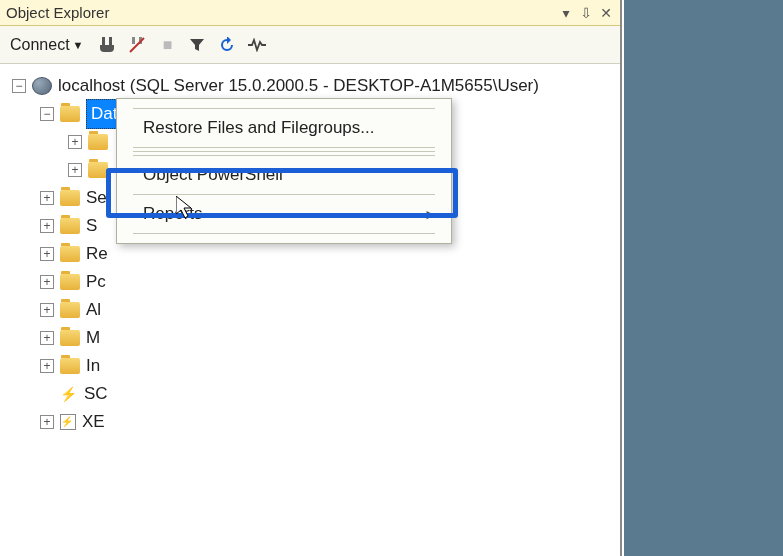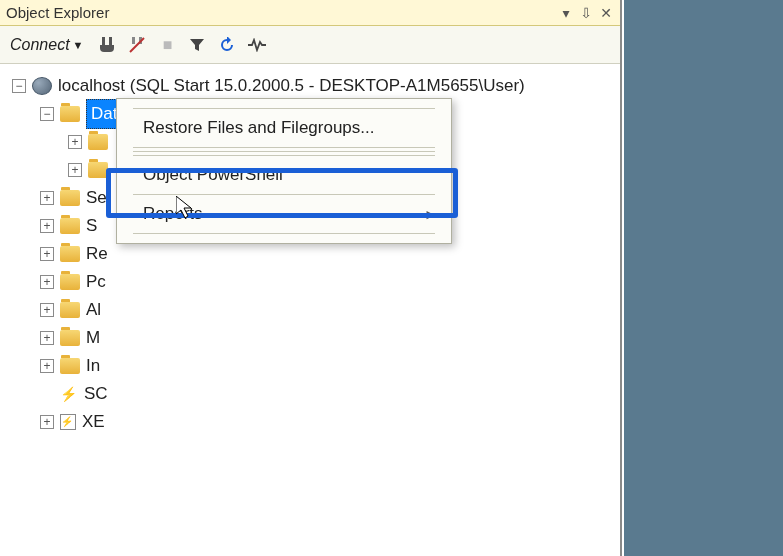--- a/index.html
+++ b/index.html
@@ -55,21 +55,20 @@
     padding: 0 6px;
     gap: 10px;
   }
   .connect-btn {
     font-size: 16px;
     color: #222;
     cursor: pointer;
     padding: 2px 4px;
     display: flex;
     align-items: center;
-    font-style: italic;
   }
   .connect-btn .arrow { font-size: 11px; margin-left: 3px; }
   .tb-icon {
     width: 20px; height: 20px;
     display: flex; align-items: center; justify-content: center;
     font-size: 16px; color: #444; cursor: pointer;
   }
   .tb-icon.disabled { color: #bbb; }
   .tree {
     padding: 8px 4px;
@@ -238,21 +237,21 @@
           <polyline points="0,7 4,7 6,2 9,12 12,4 14,7 18,7" stroke="#444" stroke-width="1.8" fill="none"></polyline>
         </svg>
     </div>
   </div>
 
   <div class="tree">
 
     <div class="tree-row indent0">
       <span class="expander">−</span>
       <span class="server-icon"></span>
-      <span>localhost (SQL Start 15.0.2000.5 - DESKTOP-A1M5655\User)</span>
+      <span>localhost (SQL Server 15.0.2000.5 - DESKTOP-A1M5655\User)</span>
     </div>
 
     <div class="tree-row indent1">
       <span class="expander">−</span>
       <span class="folder-icon"></span>
       <span class="selected-node">Databases</span>
     </div>
 
     <div class="tree-row indent2">
       <span class="expander">+</span>

